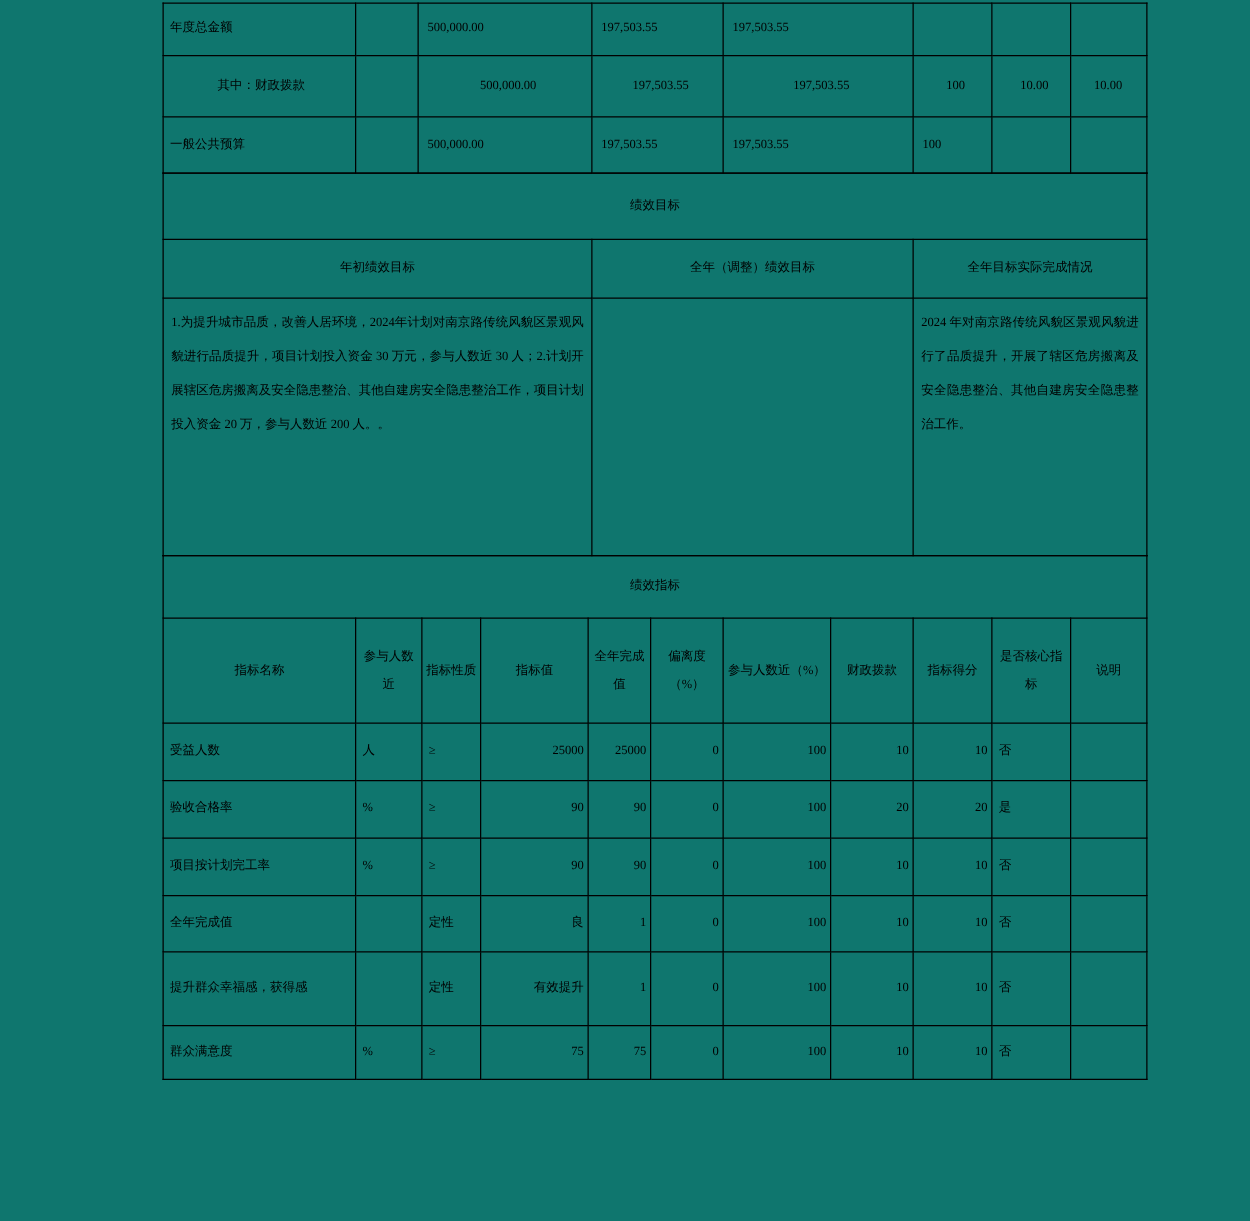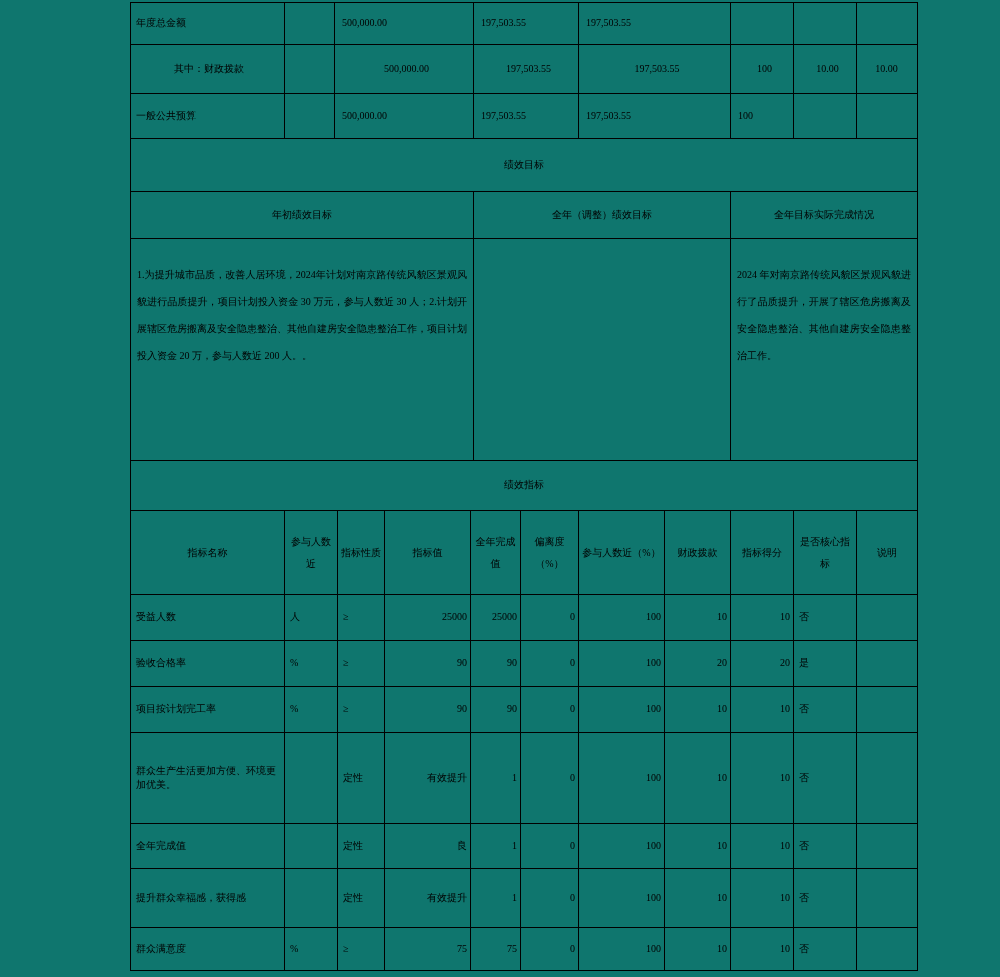--- a/index.html
+++ b/index.html
@@ -28,21 +28,21 @@
   .ac{text-align:center;padding-left:2px;padding-right:2px;margin-top:12px;}
   .num{padding-left:7px;}
   
   .h41 td{height:41px;} .h48 td{height:48px;text-align:center;} .h44 td{height:44px;}
   .h52 td{height:52px;} .h46 td{height:46px;} .h195 td{height:195px;}
   .h49 td{height:49px;} .h83 td{height:83px;}
   .h45 td{height:45px;} .h90 td{height:90px;} .h58 td{height:58px;} .h42 td{height:42px;}
   .goaltext{
     vertical-align:top;
     text-align:justify;
-    padding:22px 6px 4px 6px;
+    padding:6px 6px 4px 6px;
     line-height:27px;
   }
   .hdr{line-height:22px;}
 </style>
 </head>
 <body>
 
 <div class="page">
   <div class="sheet">
 
@@ -178,59 +178,46 @@
         <td class="al">≥</td>
         <td class="ar">90</td>
         <td class="ar">90</td>
         <td class="ar">0</td>
         <td class="ar">100</td>
         <td class="ar">10</td>
         <td class="ar">10</td>
         <td class="al">否</td>
         <td class="al"></td>
       </tr>
-      <tr class="h90">
-        <td class="al">群众生产生活更加方便、环境更加优美。</td>
+      <tr class="h44">
+        <td class="al">全年完成值</td>
+        <td class="al"></td>
+        <td class="al">定性</td>
+        <td class="ar">良</td>
+        <td class="ar">1</td>
+        <td class="ar">0</td>
+        <td class="ar">100</td>
+        <td class="ar">10</td>
+        <td class="ar">10</td>
+        <td class="al">否</td>
+        <td class="al"></td>
+      </tr>
+      <tr class="h58">
+        <td class="al">提升群众幸福感，获得感</td>
         <td class="al"></td>
         <td class="al">定性</td>
         <td class="ar">有效提升</td>
         <td class="ar">1</td>
         <td class="ar">0</td>
         <td class="ar">100</td>
         <td class="ar">10</td>
         <td class="ar">10</td>
         <td class="al">否</td>
         <td class="al"></td>
       </tr>
-      <tr class="h44">
-        <td class="al">全年完成值</td>
-        <td class="al"></td>
-        <td class="al">定性</td>
-        <td class="ar">良</td>
-        <td class="ar">1</td>
-        <td class="ar">0</td>
-        <td class="ar">100</td>
-        <td class="ar">10</td>
-        <td class="ar">10</td>
-        <td class="al">否</td>
-        <td class="al"></td>
-      </tr>
-      <tr class="h58">
-        <td class="al">提升群众幸福感，获得感</td>
-        <td class="al"></td>
-        <td class="al">定性</td>
-        <td class="ar">有效提升</td>
-        <td class="ar">1</td>
-        <td class="ar">0</td>
-        <td class="ar">100</td>
-        <td class="ar">10</td>
-        <td class="ar">10</td>
-        <td class="al">否</td>
-        <td class="al"></td>
-      </tr>
       <tr class="h42">
         <td class="al">群众满意度</td>
         <td class="al">%</td>
         <td class="al">≥</td>
         <td class="ar">75</td>
         <td class="ar">75</td>
         <td class="ar">0</td>
         <td class="ar">100</td>
         <td class="ar">10</td>
         <td class="ar">10</td>

